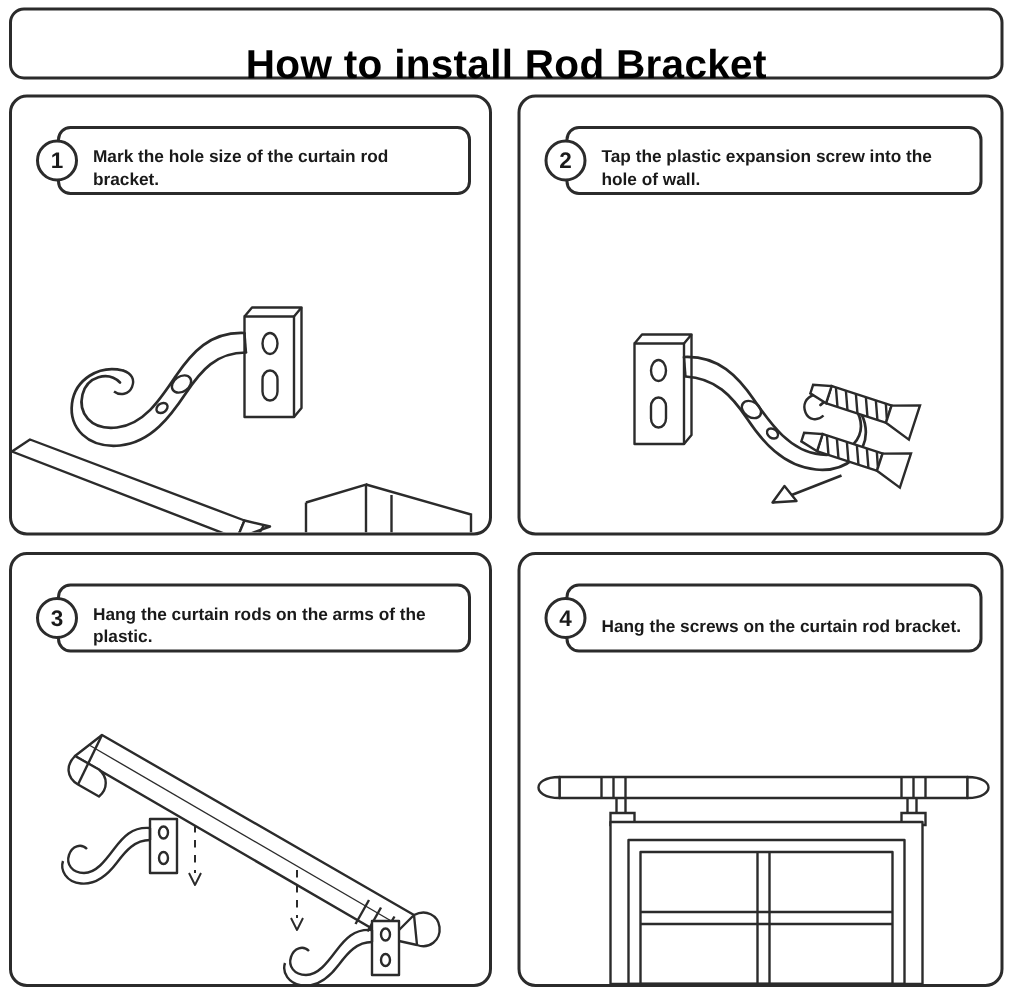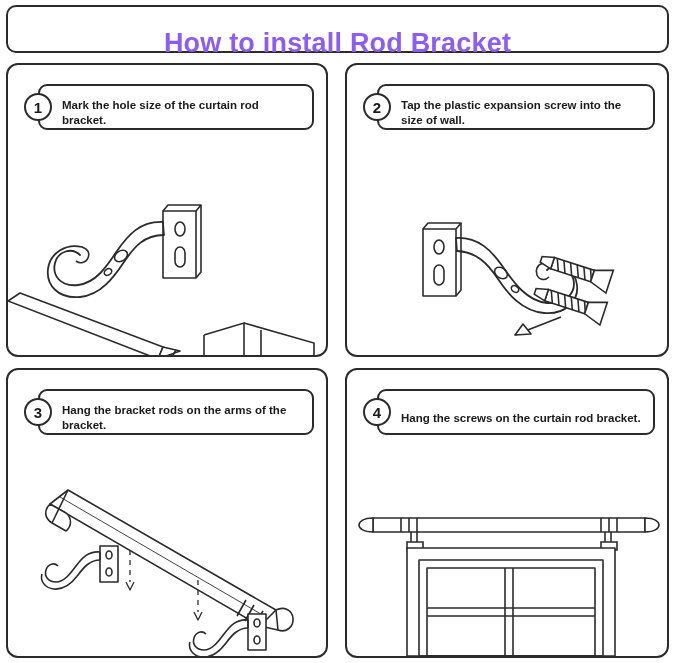--- a/index.html
+++ b/index.html
@@ -34,21 +34,21 @@
     box-sizing: border-box;
     display: flex;
     align-items: center;
     justify-content: center;
     background: #fff;
   }
   .title-text {
     font-size: 27px;
     font-weight: bold;
     letter-spacing: 0.2px;
-    color: #8b5cf6;
+    color: #000000;
     white-space: nowrap;
     margin-top: 28px;
   }
 
   
   .panel {
     position: absolute;
     border: 2px solid #2b2b2b;
     border-radius: 12px;
     box-sizing: border-box;
@@ -151,21 +151,21 @@
         <path d="M196 210 L196 290"></path>
         <path d="M236 198 L306 218 L306 290"></path>
         <path d="M253 205 L253 290"></path>
       </svg>
     </div>
   </div>
 
   <div class="panel" id="panel-2">
     <div class="step-head">
       <div class="step-num">2</div>
-      <div class="step-caption">Tap the plastic expansion screw into the size of wall.</div>
+      <div class="step-caption">Tap the plastic expansion screw into the hole of wall.</div>
     </div>
     <div class="art">
       <svg width="324" height="230" viewBox="0 0 324 230" fill="none" stroke="#2b2b2b" stroke-width="1.6">
 
         <path d="M76 104 L109 104 L109 171 L76 171 Z" stroke-linejoin="round"></path>
         <path d="M76 104 L81 98 L114 98 L109 104" stroke-linejoin="round"></path>
         <path d="M114 98 L114 165 L109 171" stroke-linejoin="round"></path>
         <ellipse cx="92" cy="122" rx="5" ry="7"></ellipse>
         <path d="M92 140 a5 6 0 0 1 5 6 v8 a5 6 0 0 1 -10 0 v-8 a5 6 0 0 1 5 -6 z"></path>
 
@@ -192,21 +192,21 @@
 
         <path d="M168 210 L214 192" stroke-width="1.8"></path>
         <path d="M168 210 L184 209 L176 199 Z" fill="#fff" stroke-linejoin="round"></path>
       </svg>
     </div>
   </div>
 
   <div class="panel" id="panel-3">
     <div class="step-head">
       <div class="step-num">3</div>
-      <div class="step-caption">Hang the bracket rods on the arms of the bracket.</div>
+      <div class="step-caption">Hang the curtain rods on the arms of the plastic.</div>
     </div>
     <div class="art">
       <svg width="322" height="226" viewBox="0 0 322 226" fill="none" stroke="#2b2b2b" stroke-width="1.6">
 
         <g>
           <path d="M42 74 L60 60 L268 180 L252 196 Z" fill="#fff" stroke-linejoin="round"></path>
           <path d="M42 74 C36 80 36 88 44 93 L58 101 C64 96 64 88 58 83 Z" fill="#fff" stroke-linejoin="round"></path>
           <path d="M60 60 L44 93"></path>
           <path d="M268 180 C276 176 284 180 285 188 C286 197 278 203 270 200 Z" fill="#fff" stroke-linejoin="round"></path>
           <path d="M252 196 L270 200"></path>

